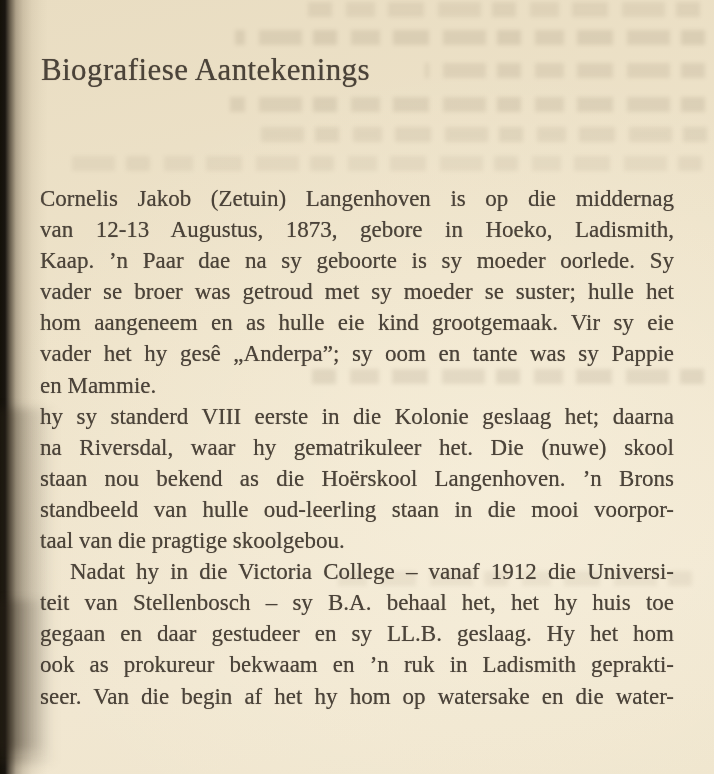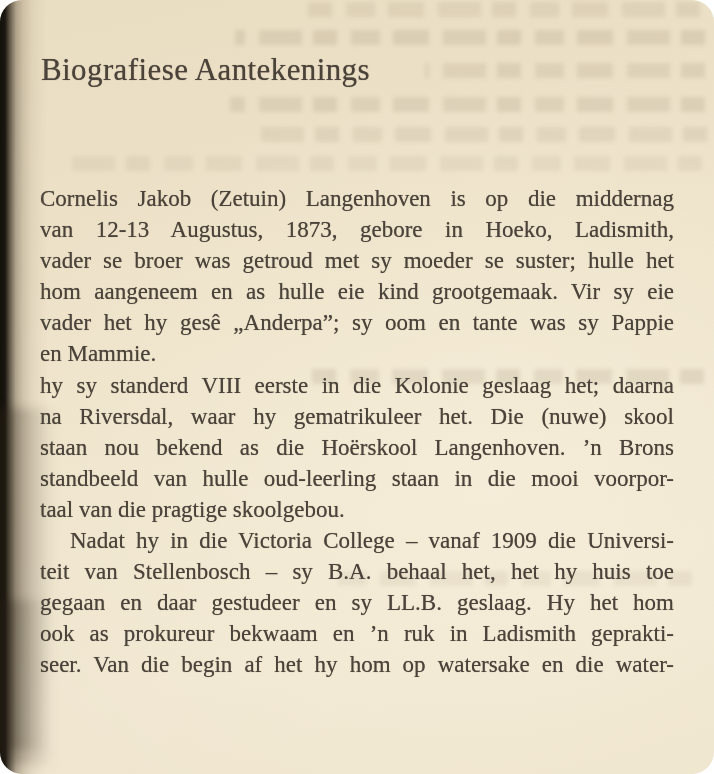--- a/index.html
+++ b/index.html
@@ -8,21 +8,20 @@
     font-family: "Liberation Serif", serif;
     overflow: hidden;
   }
   .page {
     position: relative;
     width: 714px; height: 774px;
     background:
       radial-gradient(120% 90% at 68% 62%, rgba(255,250,235,0.35) 0%, rgba(255,250,235,0) 60%),
       linear-gradient(168deg, #e9ddc2 0%, #eee3ca 40%, #f1e7d1 78%, #efe5cd 100%);
     overflow: hidden;
-    border-radius: 22px;
   }
   
   .gutter-edge {
     position: absolute; left: 0; top: 0; bottom: 0; width: 48px;
     background: linear-gradient(90deg,
       #141109 0px, #191510 5px,
       rgba(52,43,30,0.72) 10px,
       rgba(92,78,58,0.42) 16px,
       rgba(120,104,80,0.26) 23px,
       rgba(146,130,104,0.13) 32px,
@@ -107,30 +106,31 @@
   <div class="ghost g5"></div>
   <div class="ghost g6"></div>
   <div class="ghost g7"></div>
   <div class="ghost g8"></div>
 
   <h1 class="chapter-title">Biografiese Aantekenings</h1>
 
   <div class="body-text">
       <div class="line">Cornelis Jakob (Zetuin) Langenhoven is op die middernag</div>
       <div class="line">van 12-13 Augustus, 1873, gebore in Hoeko, Ladismith,</div>
+      <div class="line">Kaap. ’n Paar dae na sy geboorte is sy moeder oorlede. Sy</div>
       <div class="line">vader se broer was getroud met sy moeder se suster; hulle het</div>
       <div class="line">hom aangeneem en as hulle eie kind grootgemaak. Vir sy eie</div>
       <div class="line">vader het hy gesê „Anderpa”; sy oom en tante was sy Pappie</div>
       <div class="line last">en Mammie.</div>
       <div class="line">hy sy standerd VIII eerste in die Kolonie geslaag het; daarna</div>
       <div class="line">na Riversdal, waar hy gematrikuleer het. Die (nuwe) skool</div>
       <div class="line">staan nou bekend as die Hoërskool Langenhoven. ’n Brons</div>
       <div class="line">standbeeld van hulle oud-leerling staan in die mooi voorpor-</div>
       <div class="line last">taal van die pragtige skoolgebou.</div>
-      <div class="line indent">Nadat hy in die Victoria College – vanaf 1909 die Universi-</div>
+      <div class="line indent">Nadat hy in die Victoria College – vanaf 1912 die Universi-</div>
       <div class="line">teit van Stellenbosch – sy B.A. behaal het, het hy huis toe</div>
       <div class="line">gegaan en daar gestudeer en sy LL.B. geslaag. Hy het hom</div>
       <div class="line">ook as prokureur bekwaam en ’n ruk in Ladismith geprakti-</div>
       <div class="line">seer. Van die begin af het hy hom op watersake en die water-</div>
     </div>
 
   <div class="gutter-edge"></div>
   <div class="gutter-smudge"></div>
   <div class="gutter-smudge2"></div>
 </div>

